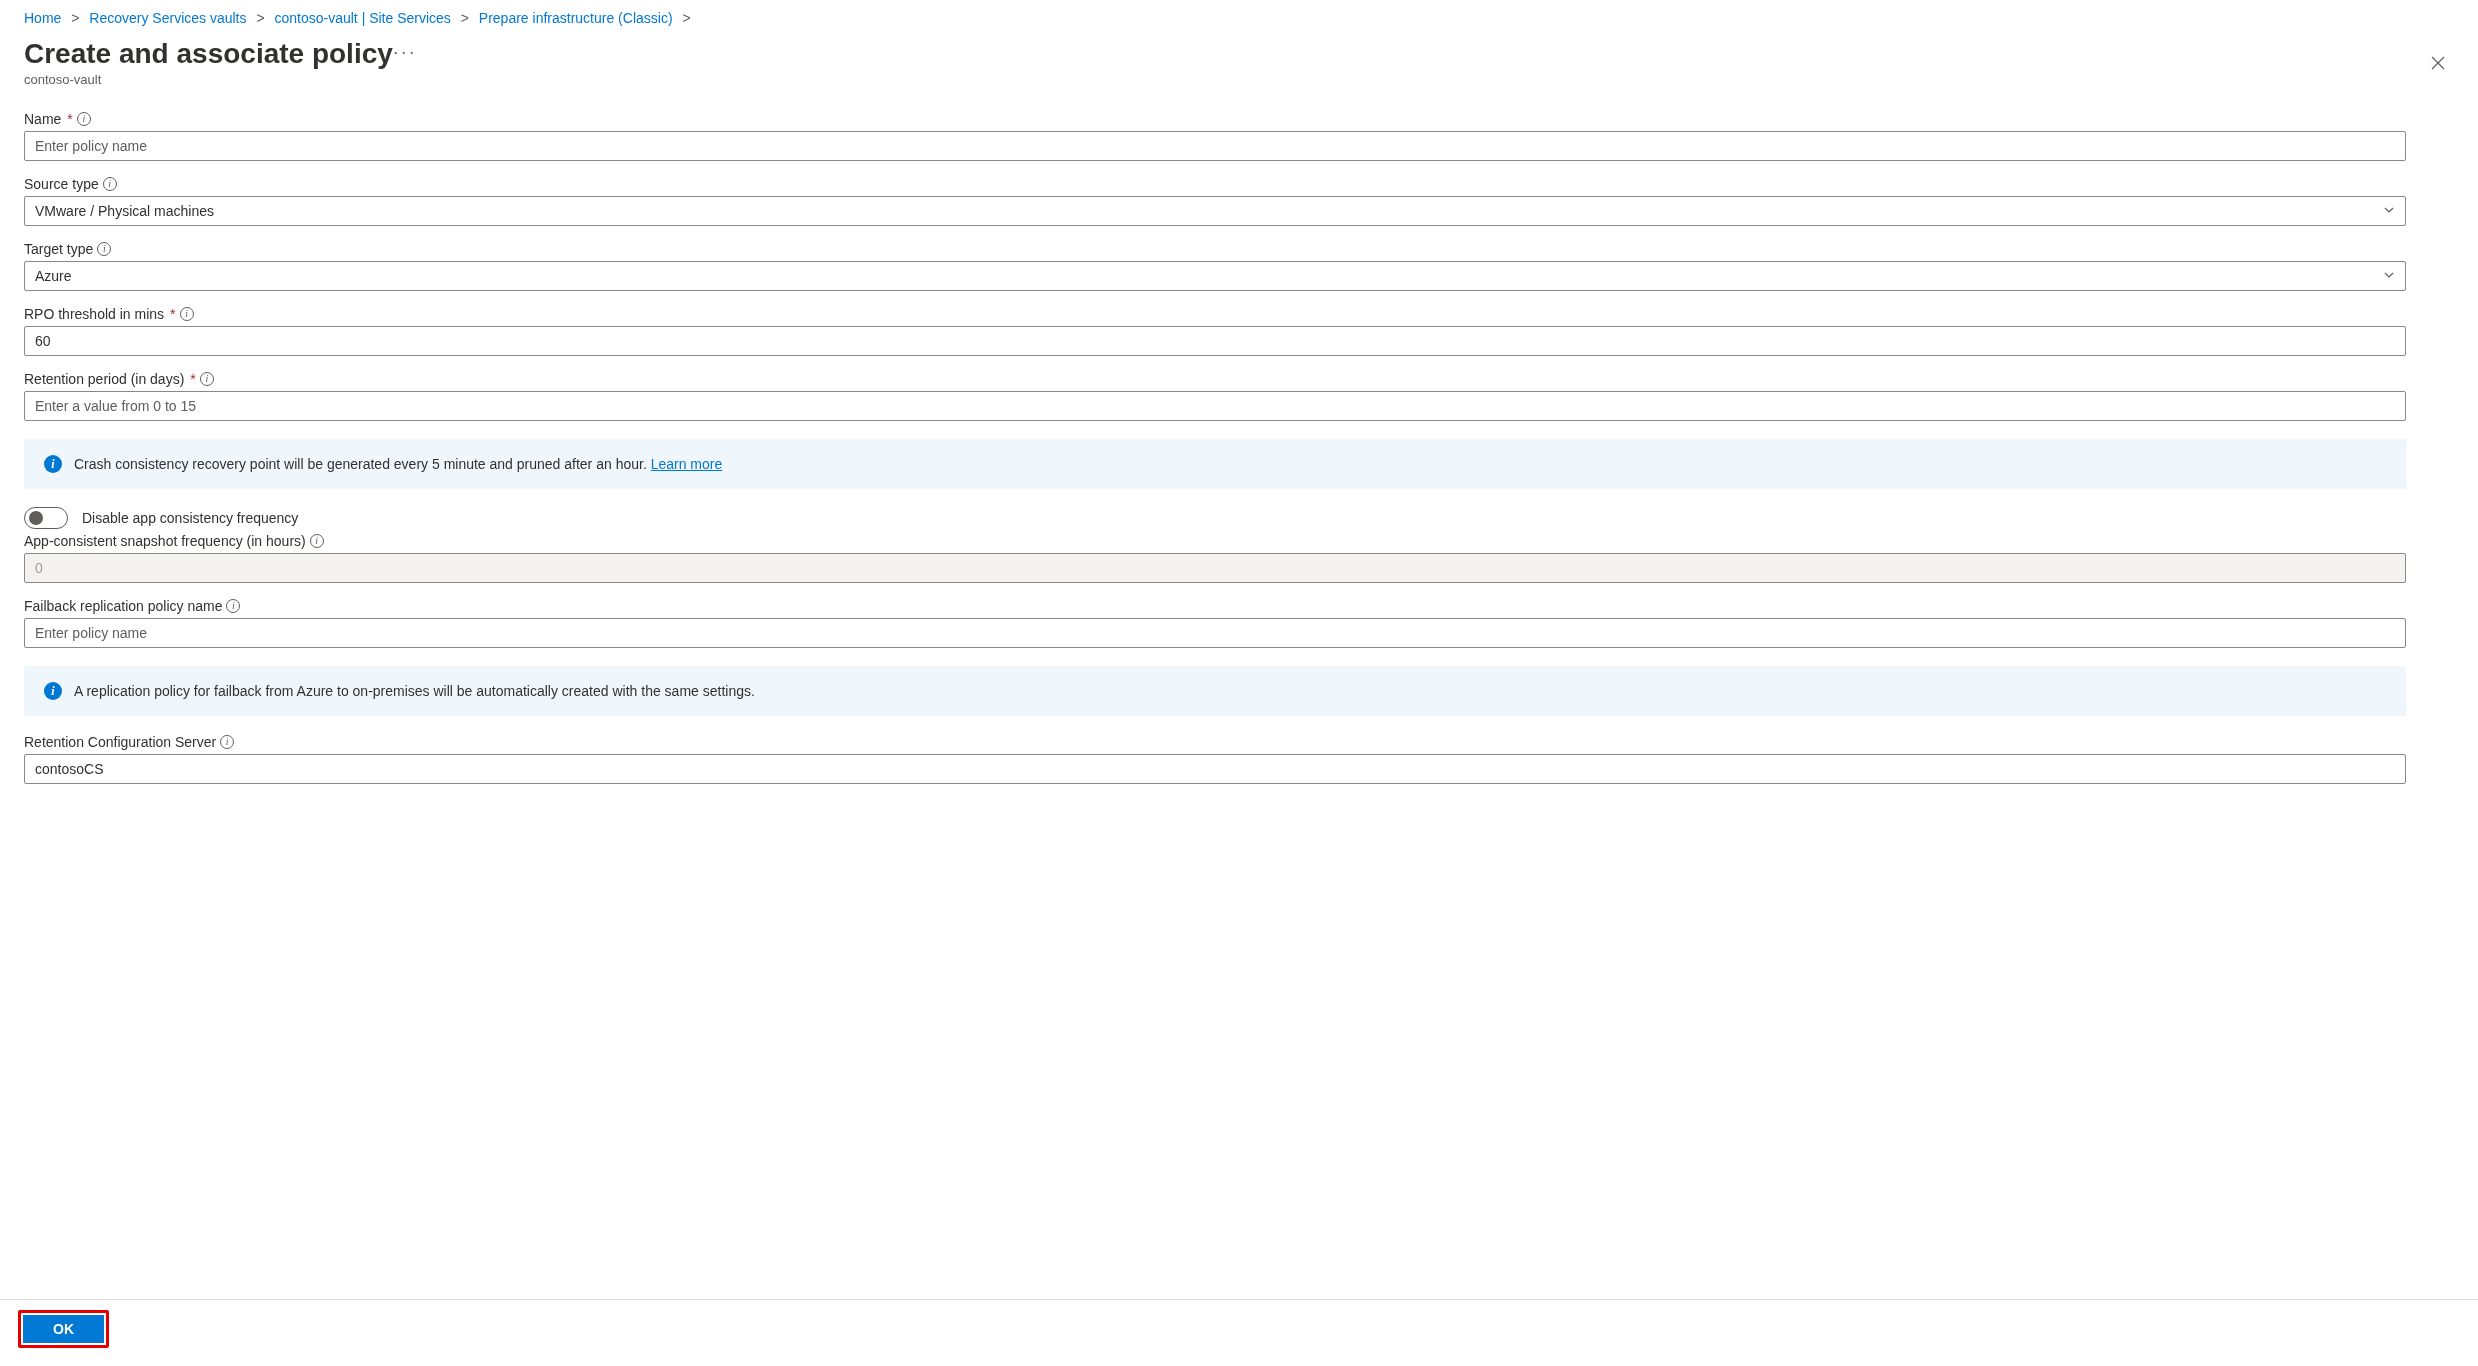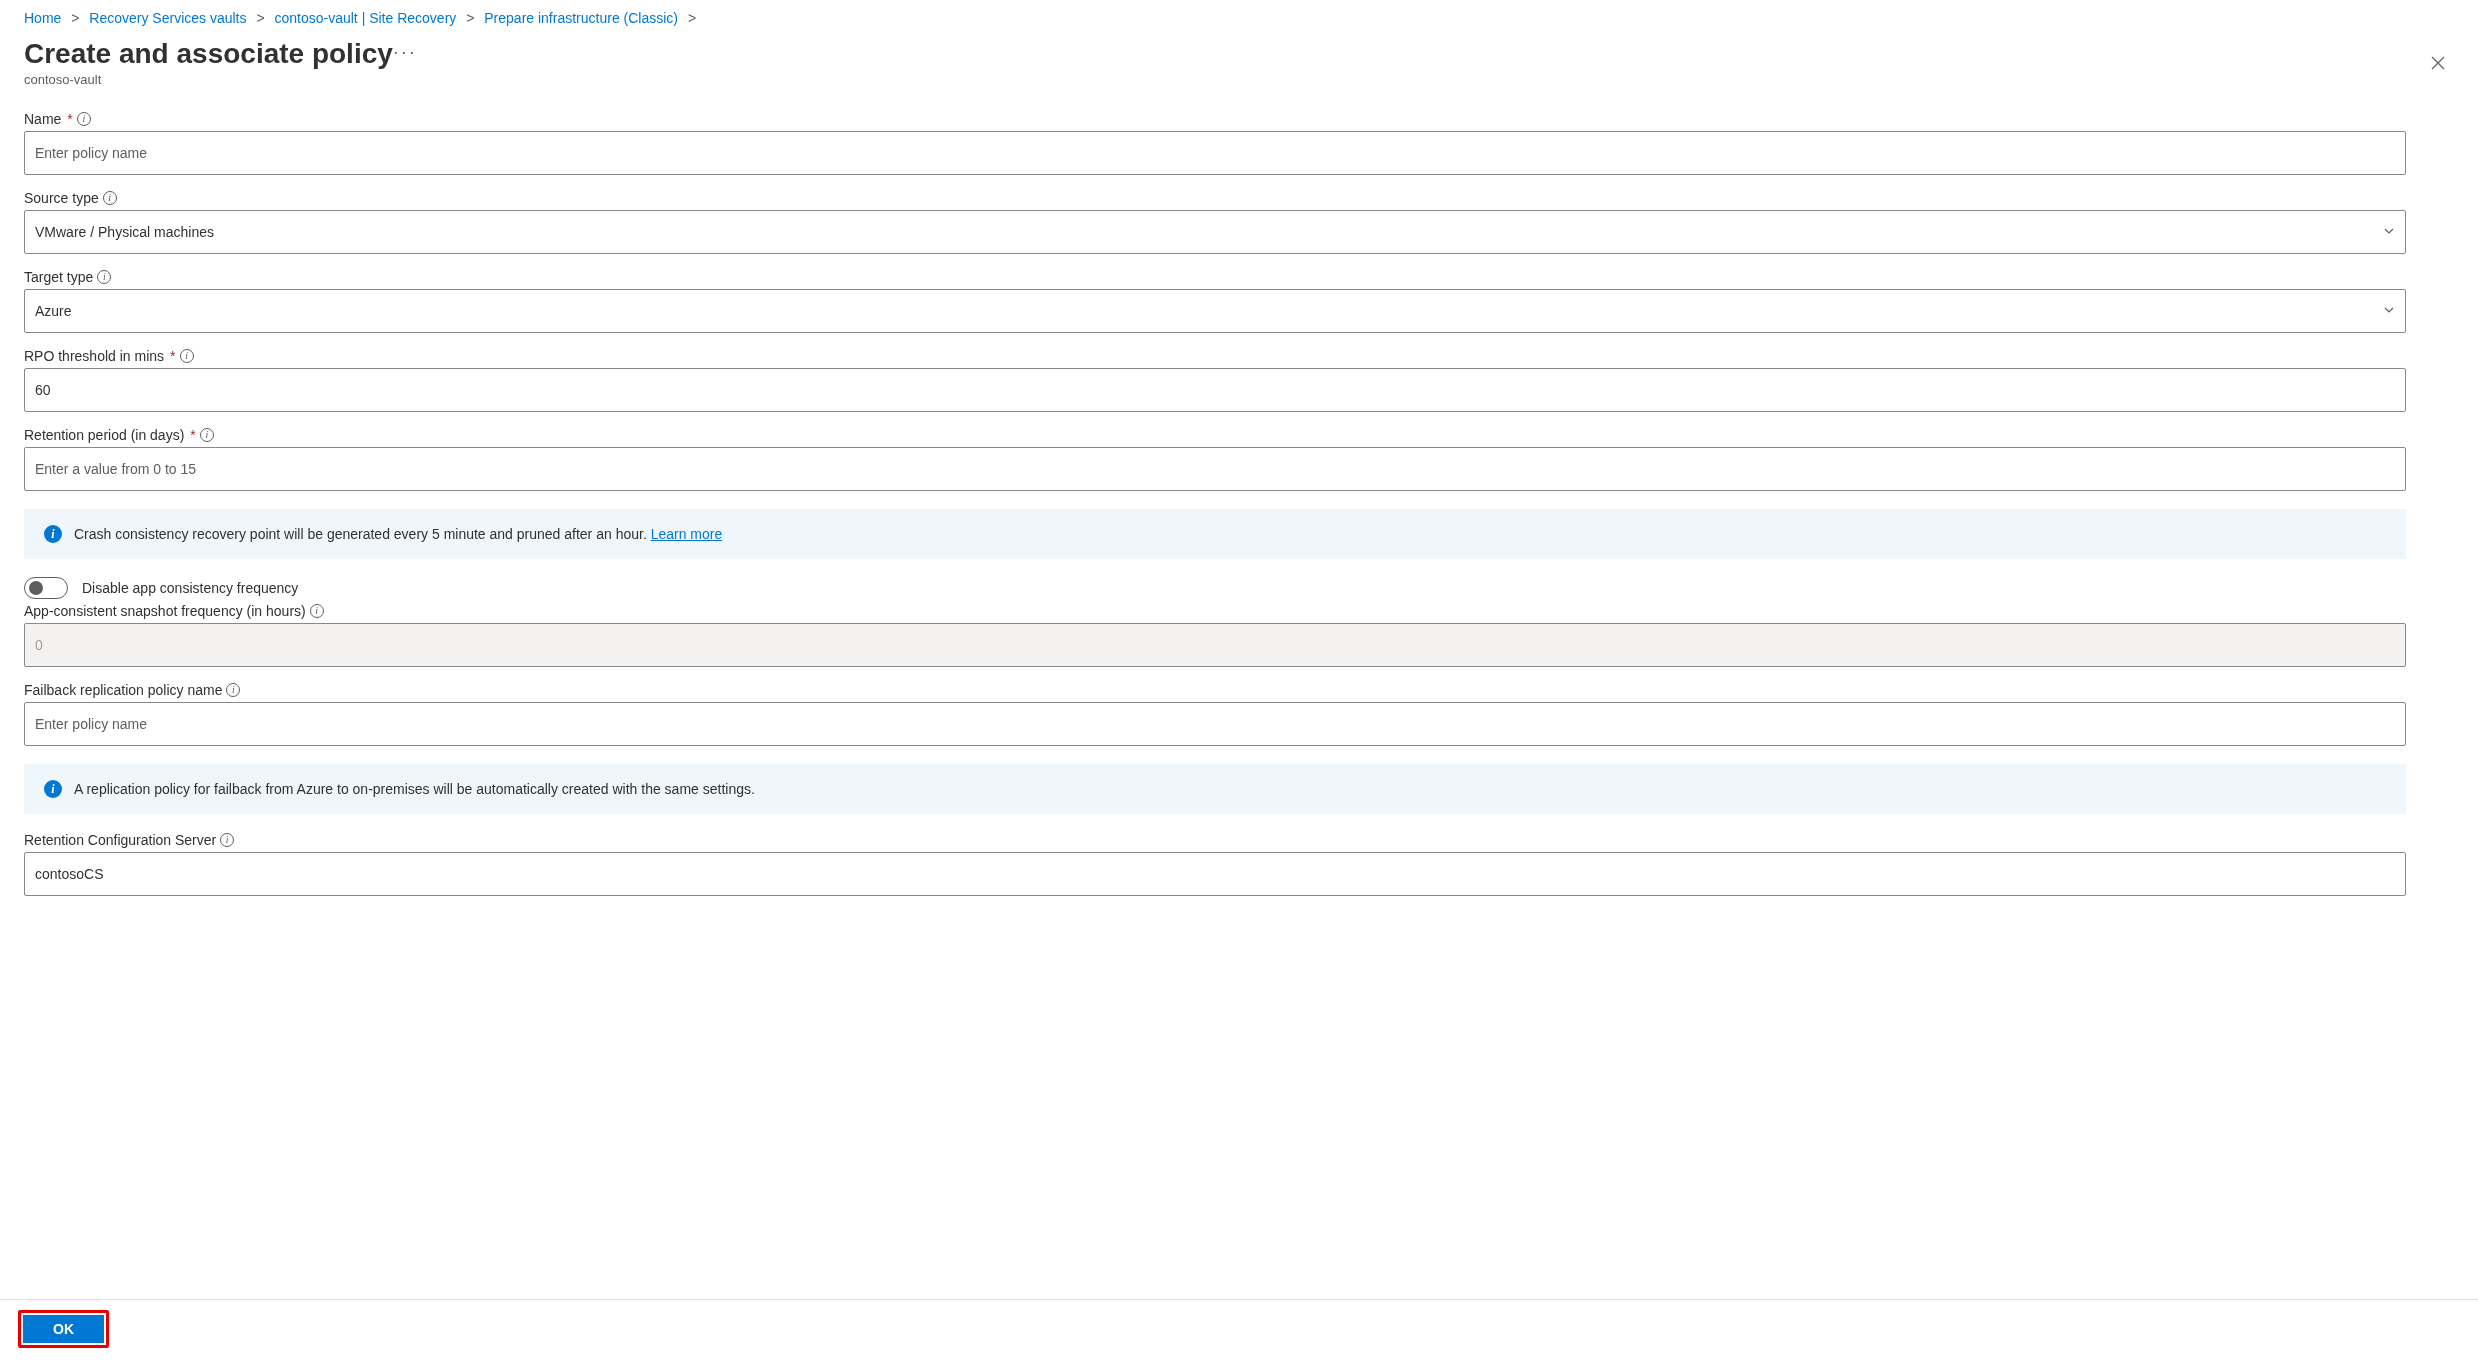--- a/index.html
+++ b/index.html
@@ -21,21 +21,21 @@
   .close-btn { width: 32px; height: 32px; display: flex; align-items: center; justify-content: center; cursor: pointer; color: #605e5c; font-size: 22px; }
 
   
   .form { padding: 24px 24px 0; max-width: 2430px; }
   .field-group { margin-bottom: 15px; }
   .field-label { font-size: 14px; color: #323130; margin-bottom: 4px; display: flex; align-items: center; gap: 4px; }
   .required { color: #a4262c; margin-left: 2px; }
   .info-icon { display: inline-flex; width: 14px; height: 14px; border: 1px solid #605e5c; border-radius: 50%; align-items: center; justify-content: center; font-size: 10px; color: #605e5c; font-style: italic; font-family: Georgia, serif; line-height: 1; }
   .text-input, .select-input {
     width: 100%;
-    height: 44px;
+    height: 30px;
     border: 1px solid #8a8886;
     border-radius: 2px;
     padding: 0 10px;
     font-size: 14px;
     color: #323130;
     background: #fff;
     display: flex;
     align-items: center;
     position: relative;
   }
@@ -105,21 +105,21 @@
   svg.chev { width: 12px; height: 12px; }
 </style>
 </head>
 <body>
 
 <div class="breadcrumb">
   <a href="#">Home</a>
   <span class="sep">&gt;</span>
   <a href="#">Recovery Services vaults</a>
   <span class="sep">&gt;</span>
-  <a href="#">contoso-vault | Site Recovery</a>
+  <a href="#">contoso-vault | Site Services</a>
   <span class="sep">&gt;</span>
   <a href="#">Prepare infrastructure (Classic)</a>
   <span class="sep">&gt;</span>
 </div>
 
 <div class="header">
   <div class="header-left">
     <div class="header-title-row">
       <div class="header-title">Create and associate policy</div>
       <div class="more-btn">···</div>

